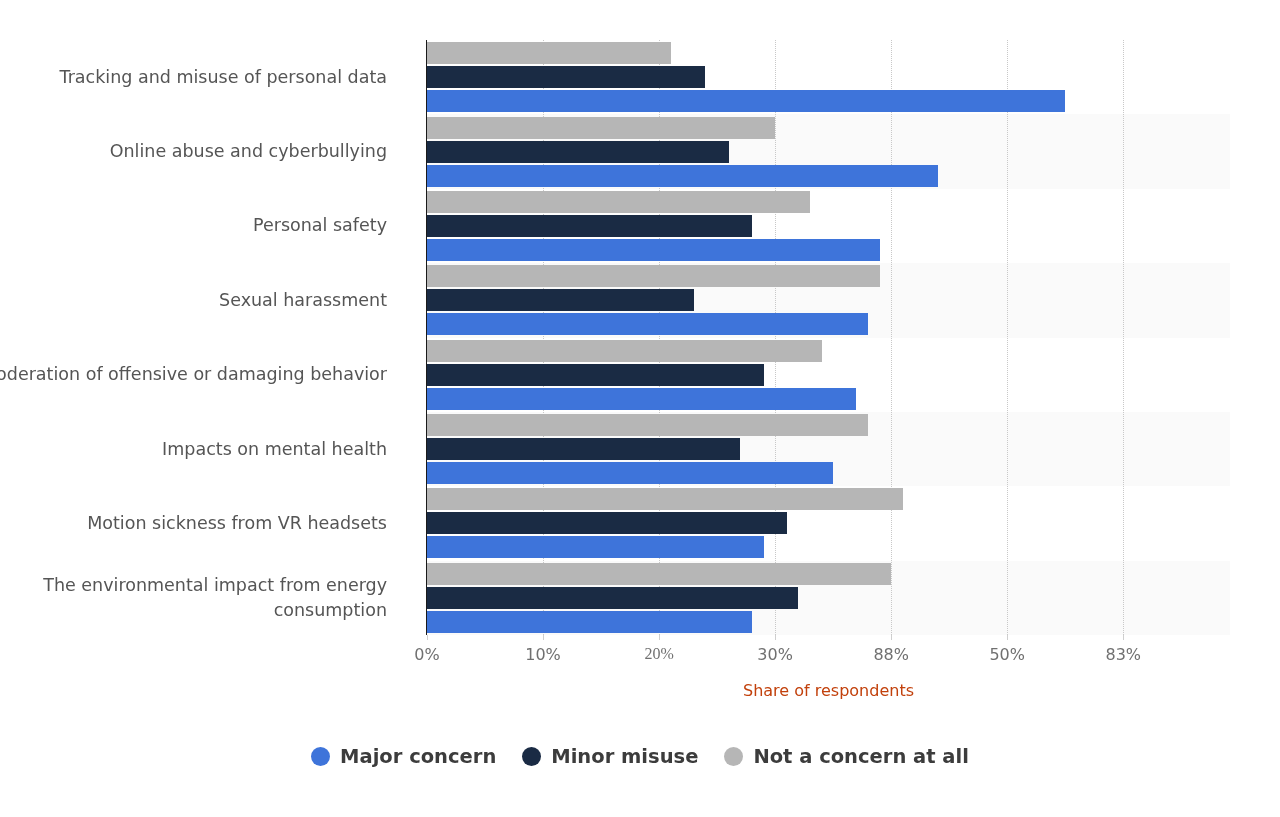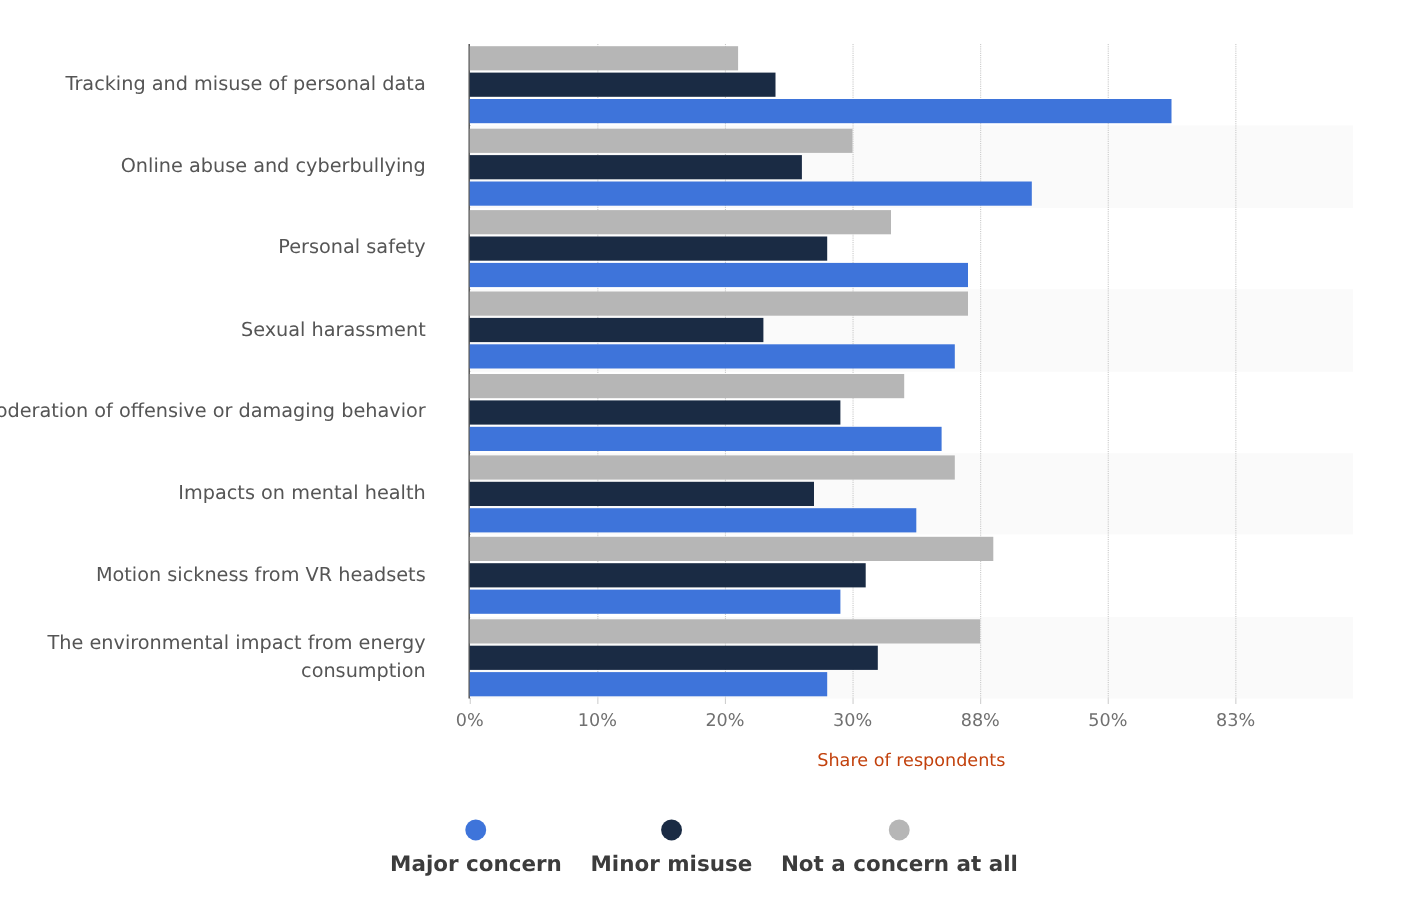--- a/index.html
+++ b/index.html
@@ -125,21 +125,20 @@
     width: 1280px;
     display: flex;
     justify-content: center;
     align-items: center;
     gap: 26px;
   }
   .legend-item {
     display: flex;
     align-items: center;
     gap: 10px;
-    flex-direction: column;
   }
   .legend-swatch {
     width: 19px;
     height: 19px;
     border-radius: 50%;
     display: inline-block;
   }
   .legend-label {
     font-size: 19.5px;
     font-weight: bold;
@@ -204,21 +203,21 @@
       <div class="bar minor" title="The environmental impact from energy consumption — Minor concern: 32%" style="top: 546.812px; width: 371.329px;"></div>
       <div class="bar major" title="The environmental impact from energy consumption — Major concern: 28%" style="top: 570.812px; width: 324.913px;"></div>
     </div>
 
   <div id="xticks-layer">
       <div class="xtick-mark" style="left: 427px;"></div>
       <div class="xtick" style="left: 427px;">0%</div>
       <div class="xtick-mark" style="left: 543.04px;"></div>
       <div class="xtick" style="left: 543.04px;">10%</div>
       <div class="xtick-mark" style="left: 659.081px;"></div>
-      <div class="xtick" style="left: 659.081px;">20%</div>
+      <div class="xtick" style="left: 659.081px; font-family: Liberation Serif, serif;">20%</div>
       <div class="xtick-mark" style="left: 775.121px;"></div>
       <div class="xtick" style="left: 775.121px;">30%</div>
       <div class="xtick-mark" style="left: 891.162px;"></div>
       <div class="xtick" style="left: 891.162px;">88%</div>
       <div class="xtick-mark" style="left: 1007.2px;"></div>
       <div class="xtick" style="left: 1007.2px;">50%</div>
       <div class="xtick-mark" style="left: 1123.24px;"></div>
       <div class="xtick" style="left: 1123.24px;">83%</div>
     </div>
 

